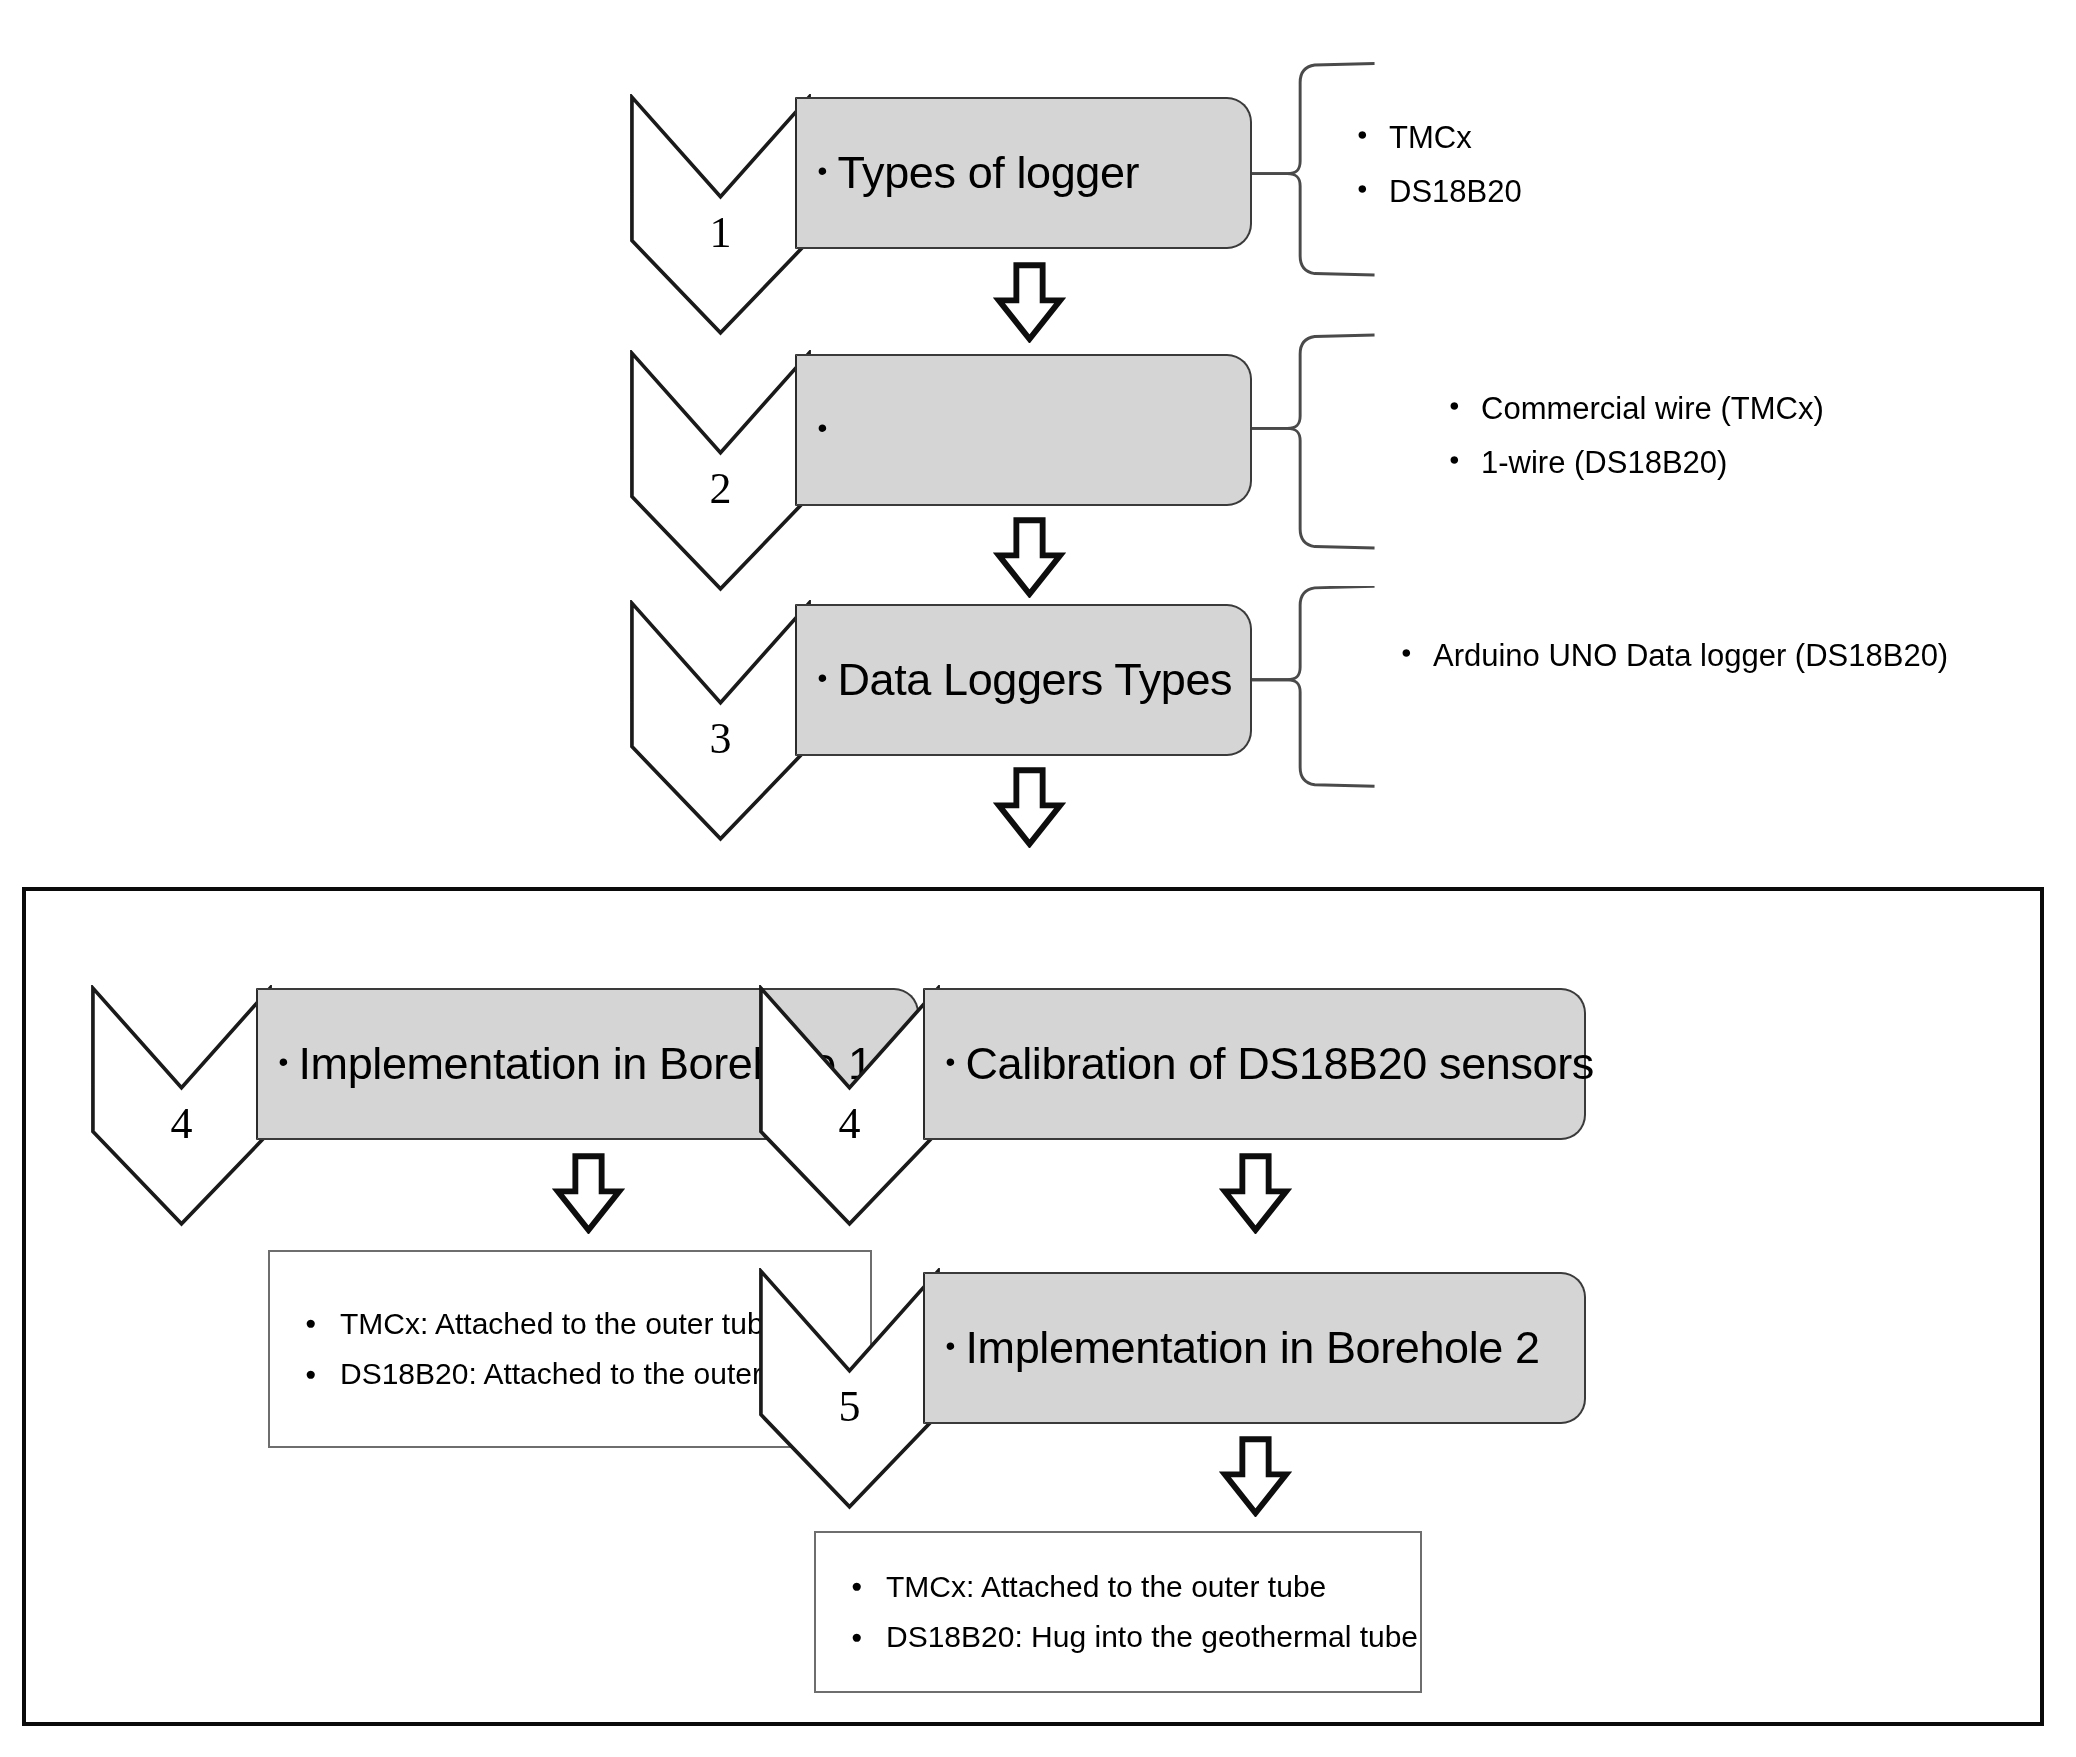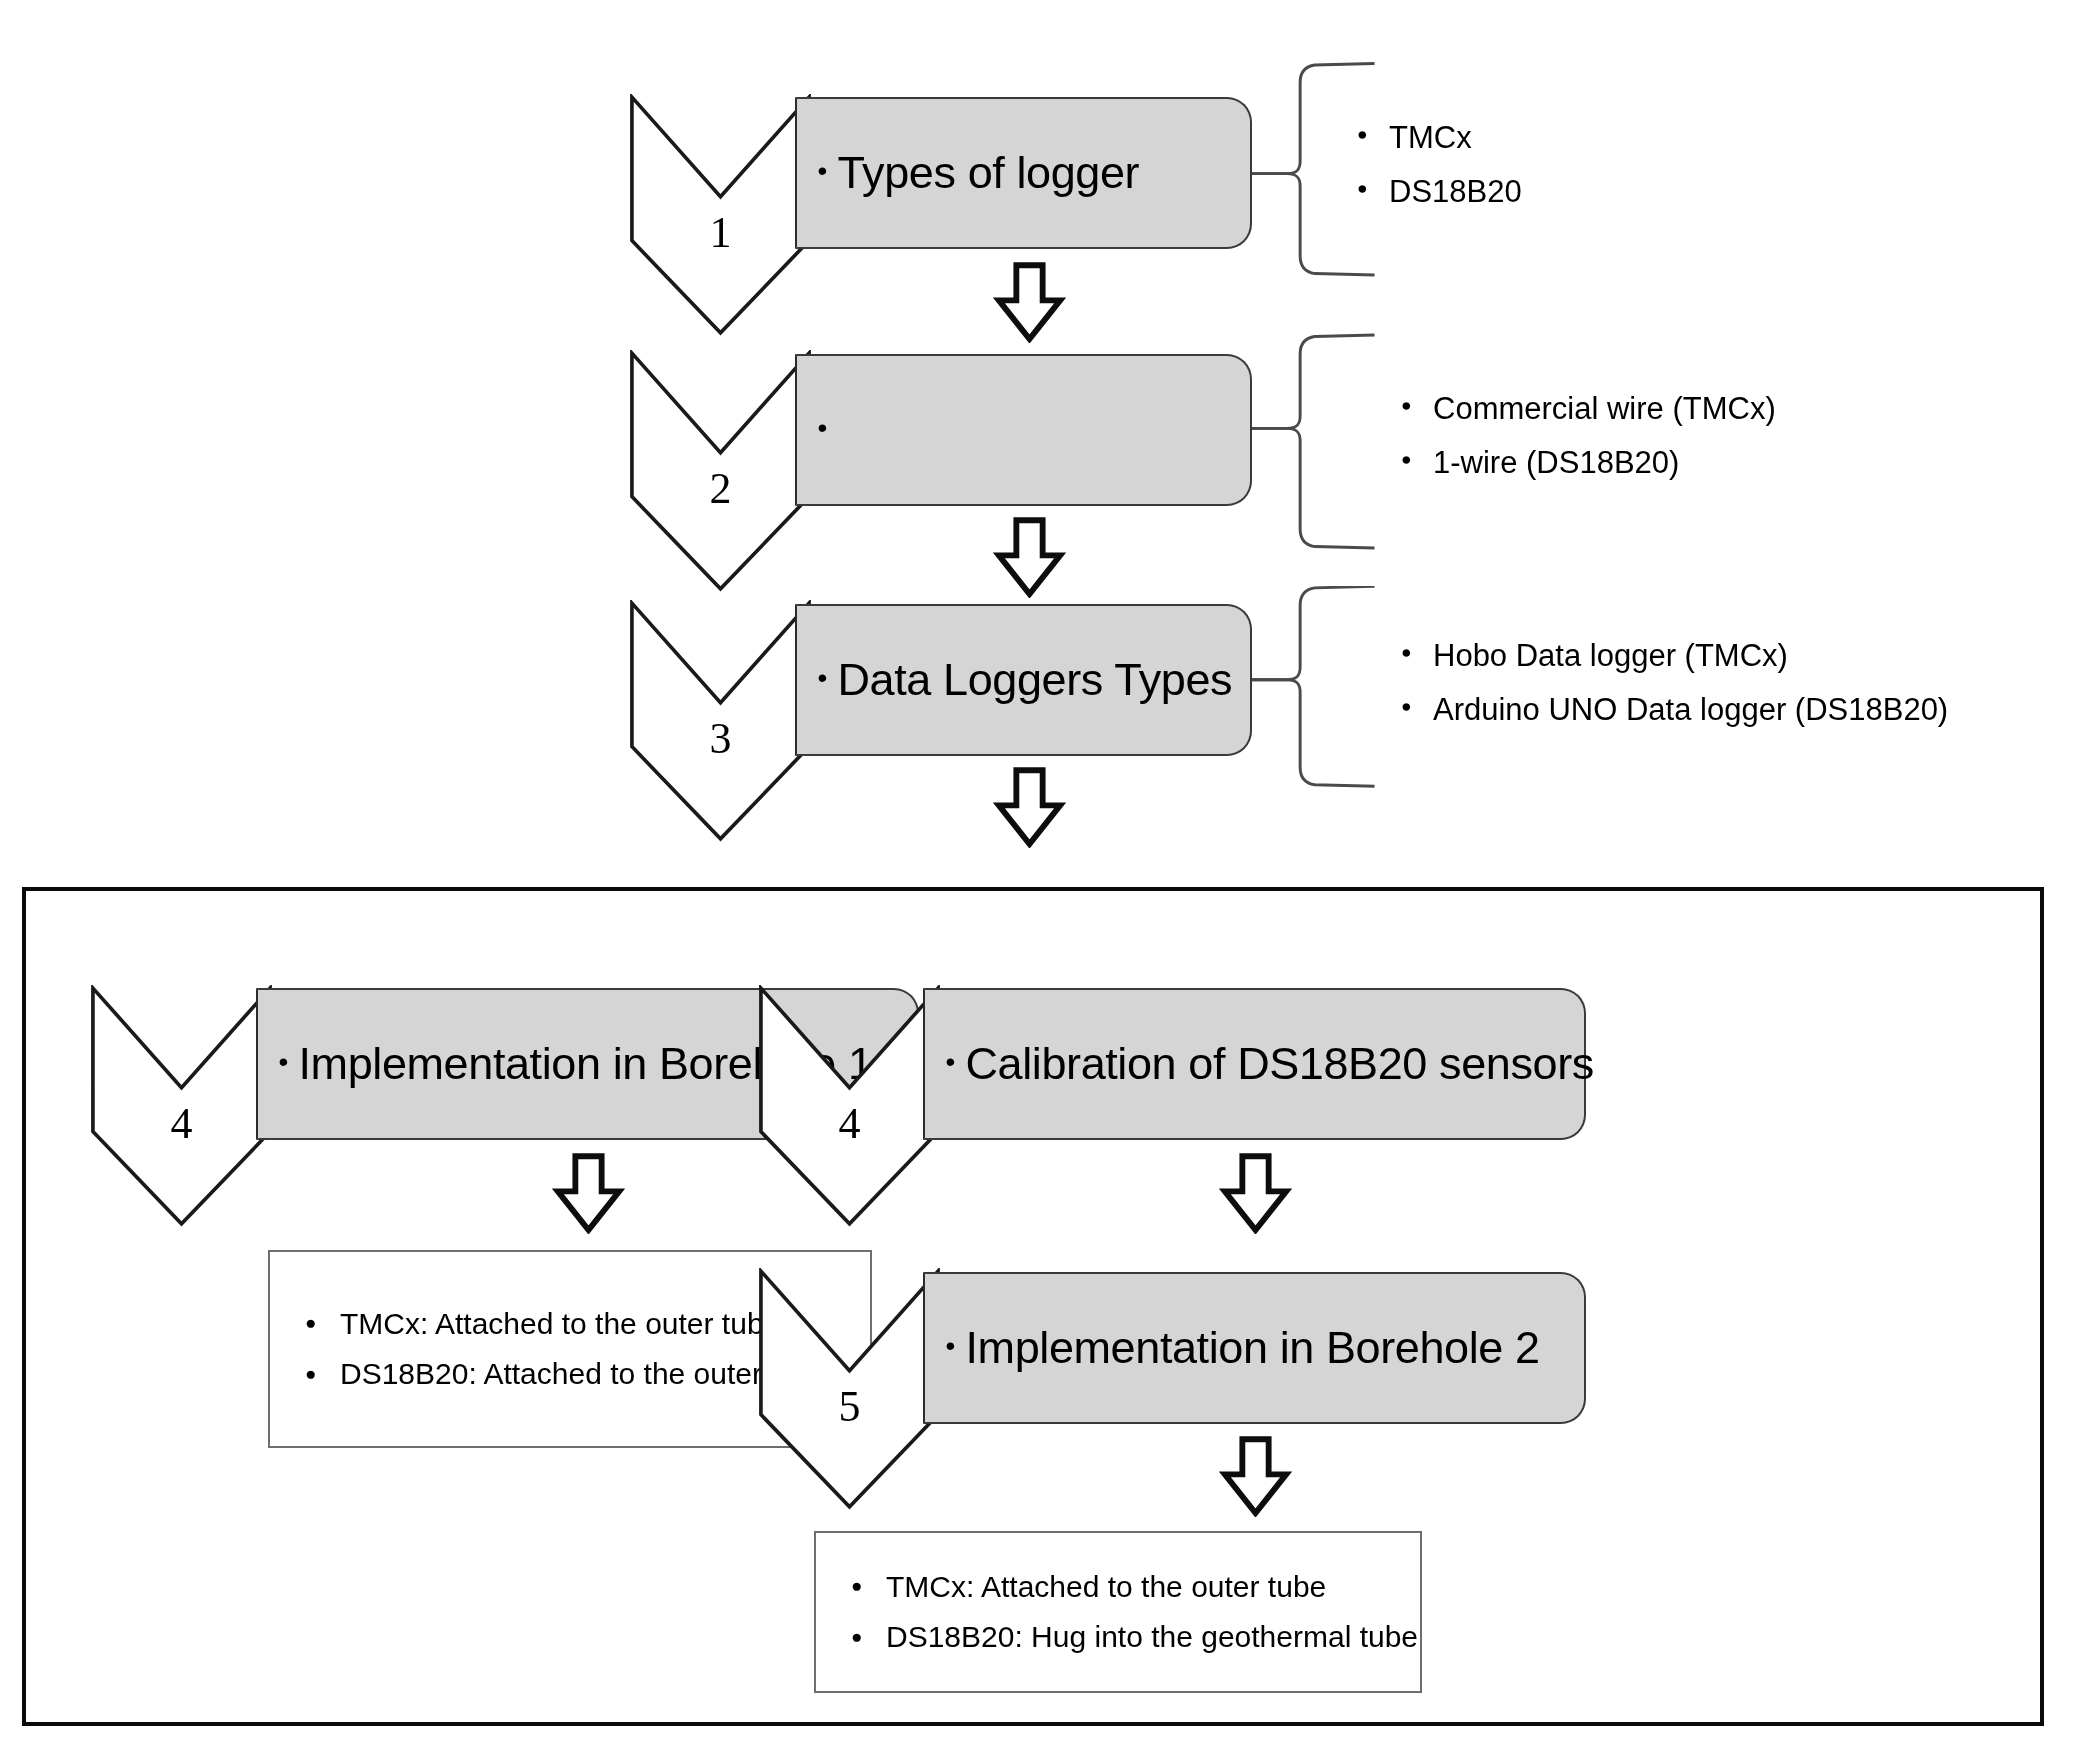--- a/index.html
+++ b/index.html
@@ -177,21 +177,21 @@
     <span class="blt">•</span>
   </div>
 
   <div class="brace" style="left:1252px; top:333px; width:124px; height:220px;">
     <svg width="124" height="220" viewBox="0 0 170 300" aria-hidden="true">
       <path d="M0,130 L48,130 C62,130 66,124 66,113 L66,28 C66,14 72,6 86,4 L168,2" fill="none" stroke="#4a4a4a" stroke-width="4"></path>
       <path d="M0,130 L48,130 C62,130 66,136 66,147 L66,268 C66,282 72,290 86,292 L168,294" fill="none" stroke="#4a4a4a" stroke-width="4"></path>
     </svg>
   </div>
 
-  <div class="annolist" style="left:1376px; top:381px;">
+  <div class="annolist" style="left:1424px; top:381px;">
     <ul>
       <li>Commercial wire (TMCx)</li>
       <li>1-wire (DS18B20)</li>
     </ul>
   </div>
 
   <div class="downarrow" style="left:993px; top:517px; width:73px; height:81px;">
     <svg width="73" height="81" viewBox="0 0 100 110" aria-hidden="true">
       <polygon points="32,4 68,4 68,52 92,52 50,105 8,52 32,52" fill="#ffffff" stroke="#0d0d0d" stroke-width="8" stroke-linejoin="miter"></polygon>
     </svg>
@@ -211,21 +211,20 @@
 
   <div class="brace" style="left:1252px; top:586px; width:124px; height:205px;">
     <svg width="124" height="205" viewBox="0 0 170 280" aria-hidden="true">
       <path d="M0,128 L48,128 C62,128 66,122 66,111 L66,26 C66,12 72,4 86,2 L168,0" fill="none" stroke="#4a4a4a" stroke-width="4"></path>
       <path d="M0,128 L48,128 C62,128 66,134 66,145 L66,248 C66,262 72,270 86,272 L168,274" fill="none" stroke="#4a4a4a" stroke-width="4"></path>
     </svg>
   </div>
 
   <div class="annolist" style="left:1376px; top:628px;">
     <ul>
-      <li>Hobo Data logger (TMCx)</li>
       <li>Arduino UNO Data logger (DS18B20)</li>
     </ul>
   </div>
 
   <div class="downarrow" style="left:993px; top:767px; width:73px; height:81px;">
     <svg width="73" height="81" viewBox="0 0 100 110" aria-hidden="true">
       <polygon points="32,4 68,4 68,52 92,52 50,105 8,52 32,52" fill="#ffffff" stroke="#0d0d0d" stroke-width="8" stroke-linejoin="miter"></polygon>
     </svg>
   </div>
 

